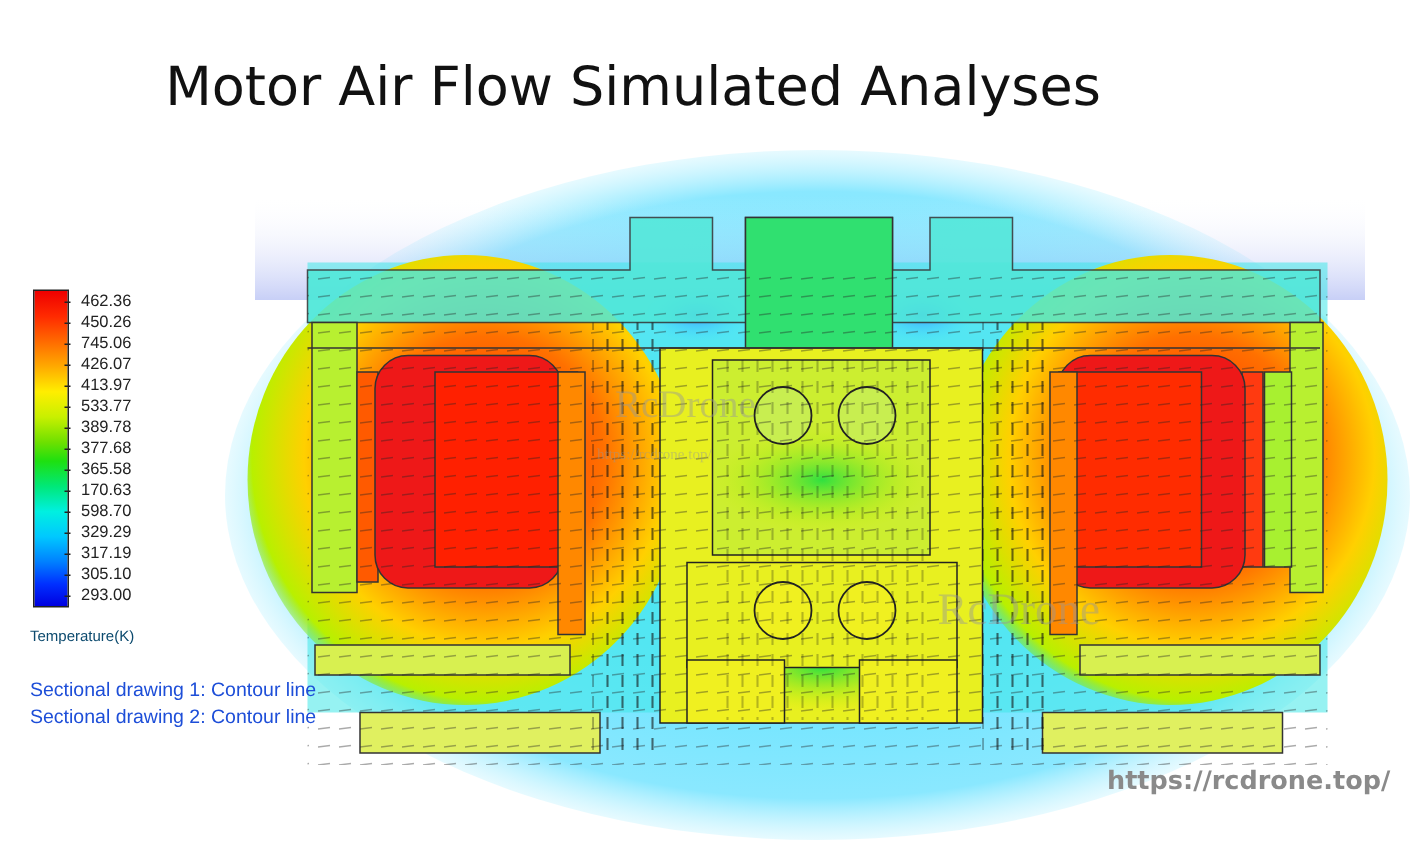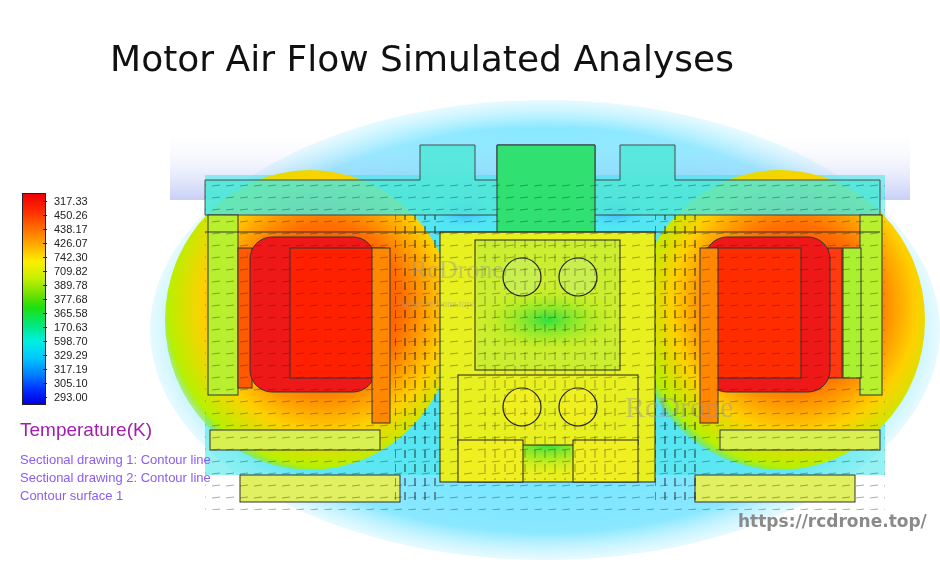--- a/index.html
+++ b/index.html
@@ -6,22 +6,22 @@
   body{width:940px;height:565px;position:relative;overflow:hidden;font-family:"Liberation Sans",sans-serif;}
   .title{position:absolute;left:0;top:38px;width:844px;text-align:center;font-size:36px;color:#111;font-family:"DejaVu Sans",sans-serif;font-weight:normal;letter-spacing:0px;}
   .sim{position:absolute;left:0;top:0;width:940px;height:565px;}
   .legend{position:absolute;left:20px;top:193px;}
   .cbar{position:absolute;left:2px;top:0;width:22px;height:210px;border:1px solid #222;
     background:linear-gradient(to bottom,#ee0000 0%,#ff2a00 8%,#ff6a00 16%,#ffaa00 24%,#ffee00 32%,#c8f000 40%,#6ee000 48%,#1ee010 54%,#00e878 62%,#00f0e0 70%,#00c8ff 78%,#0080ff 86%,#0030ff 93%,#0000e0 100%);}
   .ticks{position:absolute;left:26px;top:0;}
   .tick{position:absolute;left:0;font-size:11px;color:#222;line-height:12px;white-space:nowrap;}
   .tick:before{content:"";position:absolute;left:-3px;top:6px;width:4px;height:1px;background:#222;}
   .tick span{margin-left:8px;}
-  .unit{position:absolute;left:20px;top:419px;font-size:19px;color:#a21caf;}
-  .notes{position:absolute;left:20px;top:451px;font-size:13px;color:#8b5cf6;line-height:18px;}
+  .unit{position:absolute;left:20px;top:419px;font-size:10px;color:#0c4a6e;}
+  .notes{position:absolute;left:20px;top:451px;font-size:13px;color:#1d4ed8;line-height:18px;}
   .wm{position:absolute;font-family:Liberation Serif, serif;color:rgba(150,150,150,0.45);}
   .url{position:absolute;left:738px;top:511px;font-size:17px;color:#8a8a8a;font-family:"DejaVu Sans",sans-serif;font-weight:bold;}
 </style>
 </head>
 <body>
 
 <div class="title">Motor Air Flow Simulated Analyses</div>
 
 <svg class="sim" viewBox="0 0 940 565" xmlns="http://www.w3.org/2000/svg">
   <defs>
@@ -108,39 +108,38 @@
   <line x1="205" y1="232" x2="880" y2="232" stroke="#333" stroke-width="1"></line>
 </svg>
 
 <div class="wm" style="left:410px;top:255px;font-size:26px;">RcDrone</div>
 <div class="wm" style="left:398px;top:298px;font-size:10px;">https://rcdrone.top/</div>
 <div class="wm" style="left:625px;top:390px;font-size:30px;">RcDrone</div>
 
 <div class="legend">
   <div class="cbar"></div>
   <div class="ticks">
-    <div class="tick" style="top:2px"><span>317.33</span></div>
+    <div class="tick" style="top:2px"><span>462.36</span></div>
     <div class="tick" style="top:16px"><span>450.26</span></div>
-    <div class="tick" style="top:30px"><span>438.17</span></div>
+    <div class="tick" style="top:30px"><span>745.06</span></div>
     <div class="tick" style="top:44px"><span>426.07</span></div>
-    <div class="tick" style="top:58px"><span>742.30</span></div>
-    <div class="tick" style="top:72px"><span>709.82</span></div>
+    <div class="tick" style="top:58px"><span>413.97</span></div>
+    <div class="tick" style="top:72px"><span>533.77</span></div>
     <div class="tick" style="top:86px"><span>389.78</span></div>
     <div class="tick" style="top:100px"><span>377.68</span></div>
     <div class="tick" style="top:114px"><span>365.58</span></div>
     <div class="tick" style="top:128px"><span>170.63</span></div>
     <div class="tick" style="top:142px"><span>598.70</span></div>
     <div class="tick" style="top:156px"><span>329.29</span></div>
     <div class="tick" style="top:170px"><span>317.19</span></div>
     <div class="tick" style="top:184px"><span>305.10</span></div>
     <div class="tick" style="top:198px"><span>293.00</span></div>
   </div>
 </div>
 
 <div class="unit">Temperature(K)</div>
 
 <div class="notes">
   <div>Sectional drawing 1: Contour line</div>
   <div>Sectional drawing 2: Contour line</div>
-  <div>Contour surface 1</div>
 </div>
 
 <div class="url">https://rcdrone.top/</div>
 
 </body></html>

